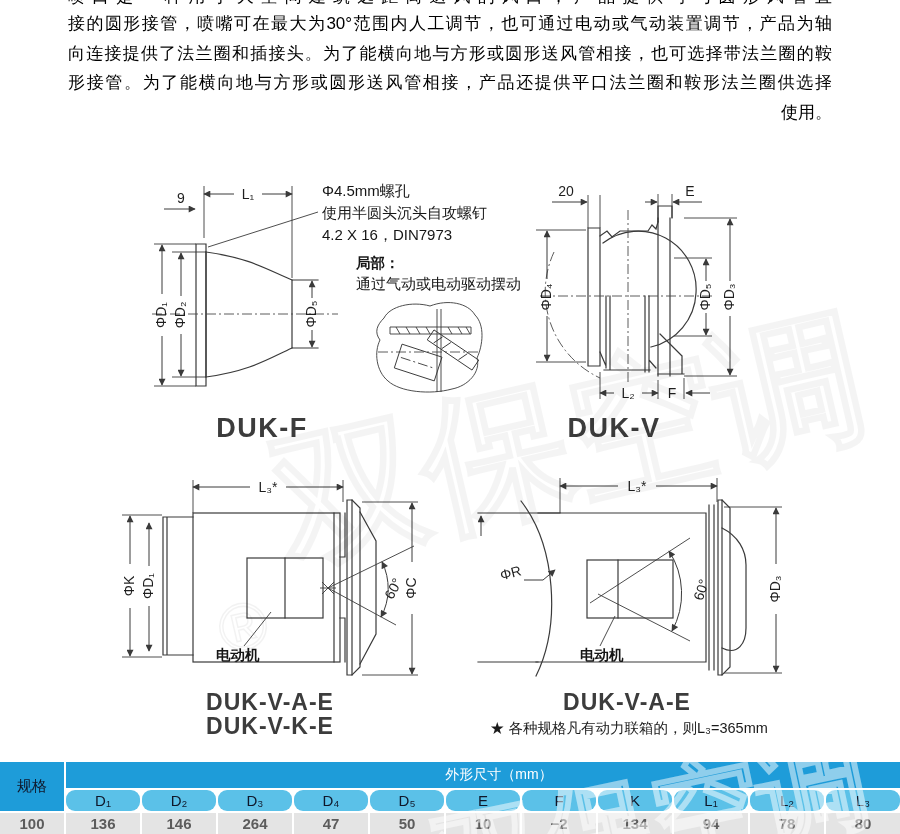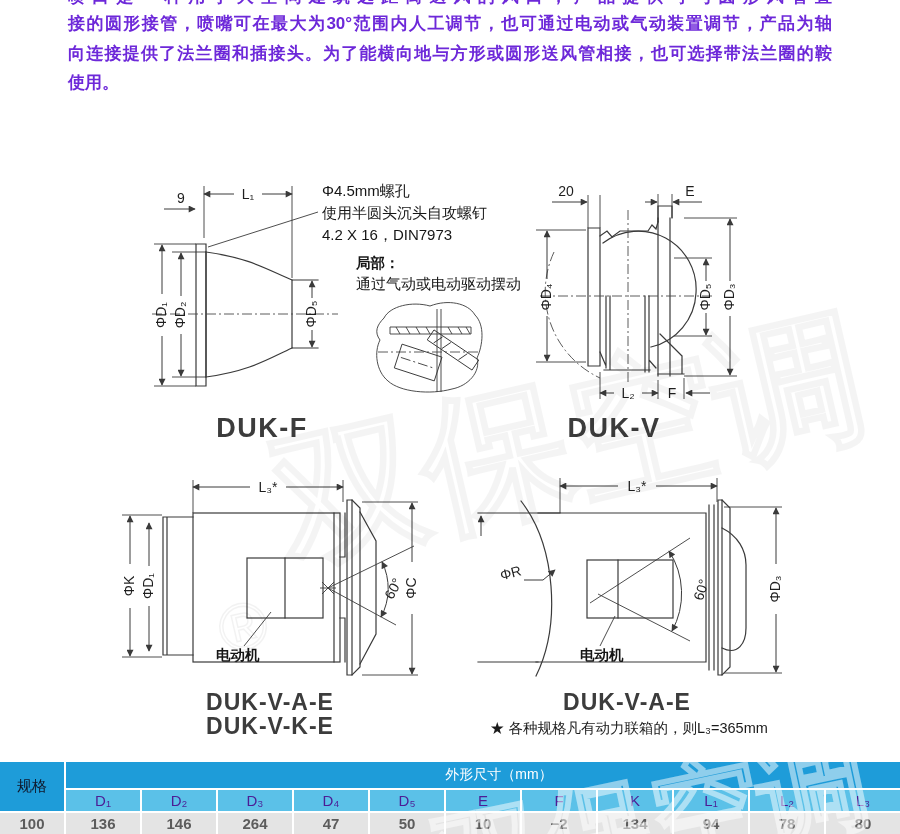--- a/index.html
+++ b/index.html
@@ -1,23 +1,23 @@
 <!DOCTYPE html>
 <html><head>
 <meta charset="utf-8">
 <style>
   html,body{margin:0;padding:0;background:#fff;}
   .page{position:relative;width:900px;height:834px;background:#fff;overflow:hidden;
         font-family:"Liberation Sans",sans-serif;}
   
-  .intro{position:absolute;top:0;left:68px;width:764px;color:#6d28d9;
-         font-size:17px;font-weight:700;}
+  .intro{position:absolute;top:0;left:68px;width:764px;color:#000000;
+         font-size:17px;font-weight:400;}
   .clip{height:9px;overflow:hidden;}
   .clip span{display:block;line-height:24px;transform:translateY(-15px);white-space:nowrap;}
-  .iline{line-height:29.5px;}
+  .iline{line-height:29.5px;text-align:right;}
   .j{text-align:justify;text-align-last:justify;}
   
   svg{position:absolute;left:0;}
   svg text{font-family:"Liberation Sans",sans-serif;}
   .ln{stroke:#3a3a3a;stroke-width:1.2;fill:none;stroke-linecap:square;}
   .tn{stroke:#3a3a3a;stroke-width:0.9;fill:none;}
   .dm{stroke:#3a3a3a;stroke-width:1;fill:none;}
   .cl{stroke:#4a4a4a;stroke-width:0.9;fill:none;stroke-dasharray:10 3 2 3;}
   .lbl{font-size:14px;fill:#1f1f1f;}
   .note{font-size:15px;fill:#161616;}
@@ -25,35 +25,36 @@
   .ttl{font-size:27px;font-weight:600;fill:#3c3c3c;letter-spacing:1.5px;}
   .ttl2{font-size:23px;font-weight:600;fill:#3c3c3c;letter-spacing:1px;}
   .fnote{font-size:14.5px;fill:#1b1b1b;}
   
   .spec-table{position:absolute;top:762px;left:0;width:900px;height:72px;
       display:grid;grid-template-columns:64px repeat(11,1fr);
       grid-template-rows:26px 21px 21px;gap:2px;background:#fff;}
   .spec-table div{display:flex;align-items:center;justify-content:center;}
   .c-group{background:#1e9cd9;color:#fff;font-size:14px;grid-column:2/13;padding-left:32px;}
   .c-spec{background:#1e9cd9;color:#0f172a;font-size:15px;grid-row:1/3;}
-  .c-light{background:#5bc1e8;color:#4c1d95;font-size:15px;}
+  .c-light{background:#5bc1e8;color:#0f172a;font-size:15px;border-radius:9px;}
   .c-val{background:#e4e4e4;color:#5c5c5c;font-size:15px;font-weight:bold;}
   .wm{pointer-events:none;}
 </style>
 </head>
 <body>
 
 <div class="page">
 
   <div class="intro">
     <div class="clip">
         <span class="j">喷口是一种用于大空间建筑远距离送风的风口，产品提供可与圆形风管直</span>
       </div>
     <div class="iline j">接的圆形接管，喷嘴可在最大为30°范围内人工调节，也可通过电动或气动装置调节，产品为轴</div>
     <div class="iline j">向连接提供了法兰圈和插接头。为了能横向地与方形或圆形送风管相接，也可选择带法兰圈的鞍</div>
+    <div class="iline j">形接管。为了能横向地与方形或圆形送风管相接，产品还提供平口法兰圈和鞍形法兰圈供选择</div>
     <div class="iline">使用。</div>
   </div>
 
   <svg style="top:170px" width="900" height="290" viewBox="0 170 900 290">
     <defs>
       <marker id="ar1" viewBox="0 0 10 10" refX="9" refY="5" markerWidth="9" markerHeight="7" orient="auto-start-reverse">
         <path d="M0,0 L10,5 L0,10 z" fill="#3a3a3a"></path>
       </marker>
     </defs>
 

